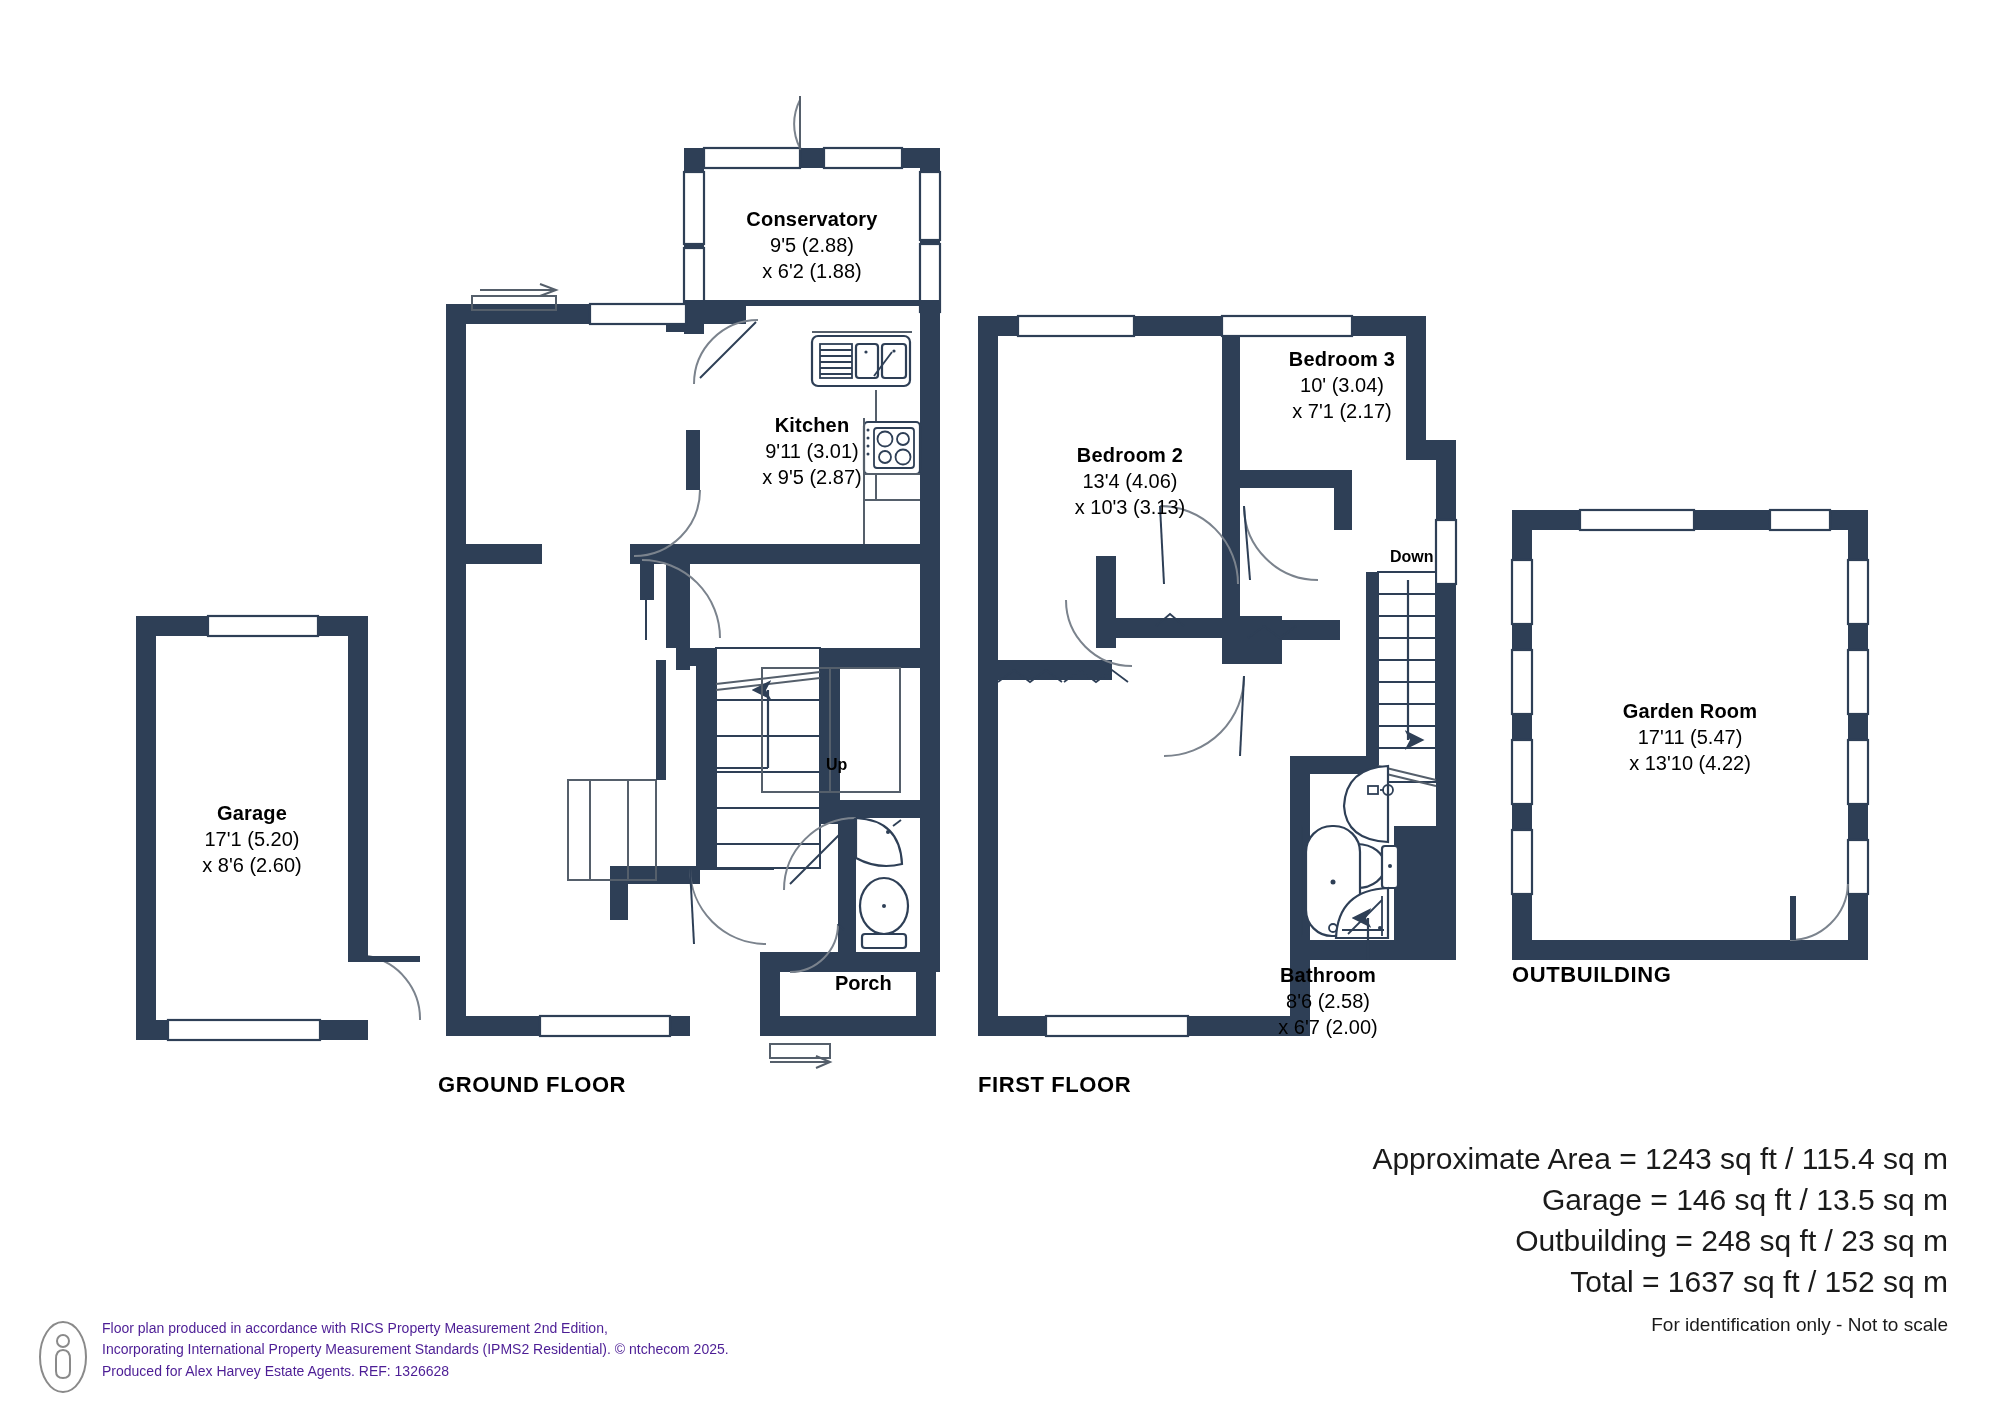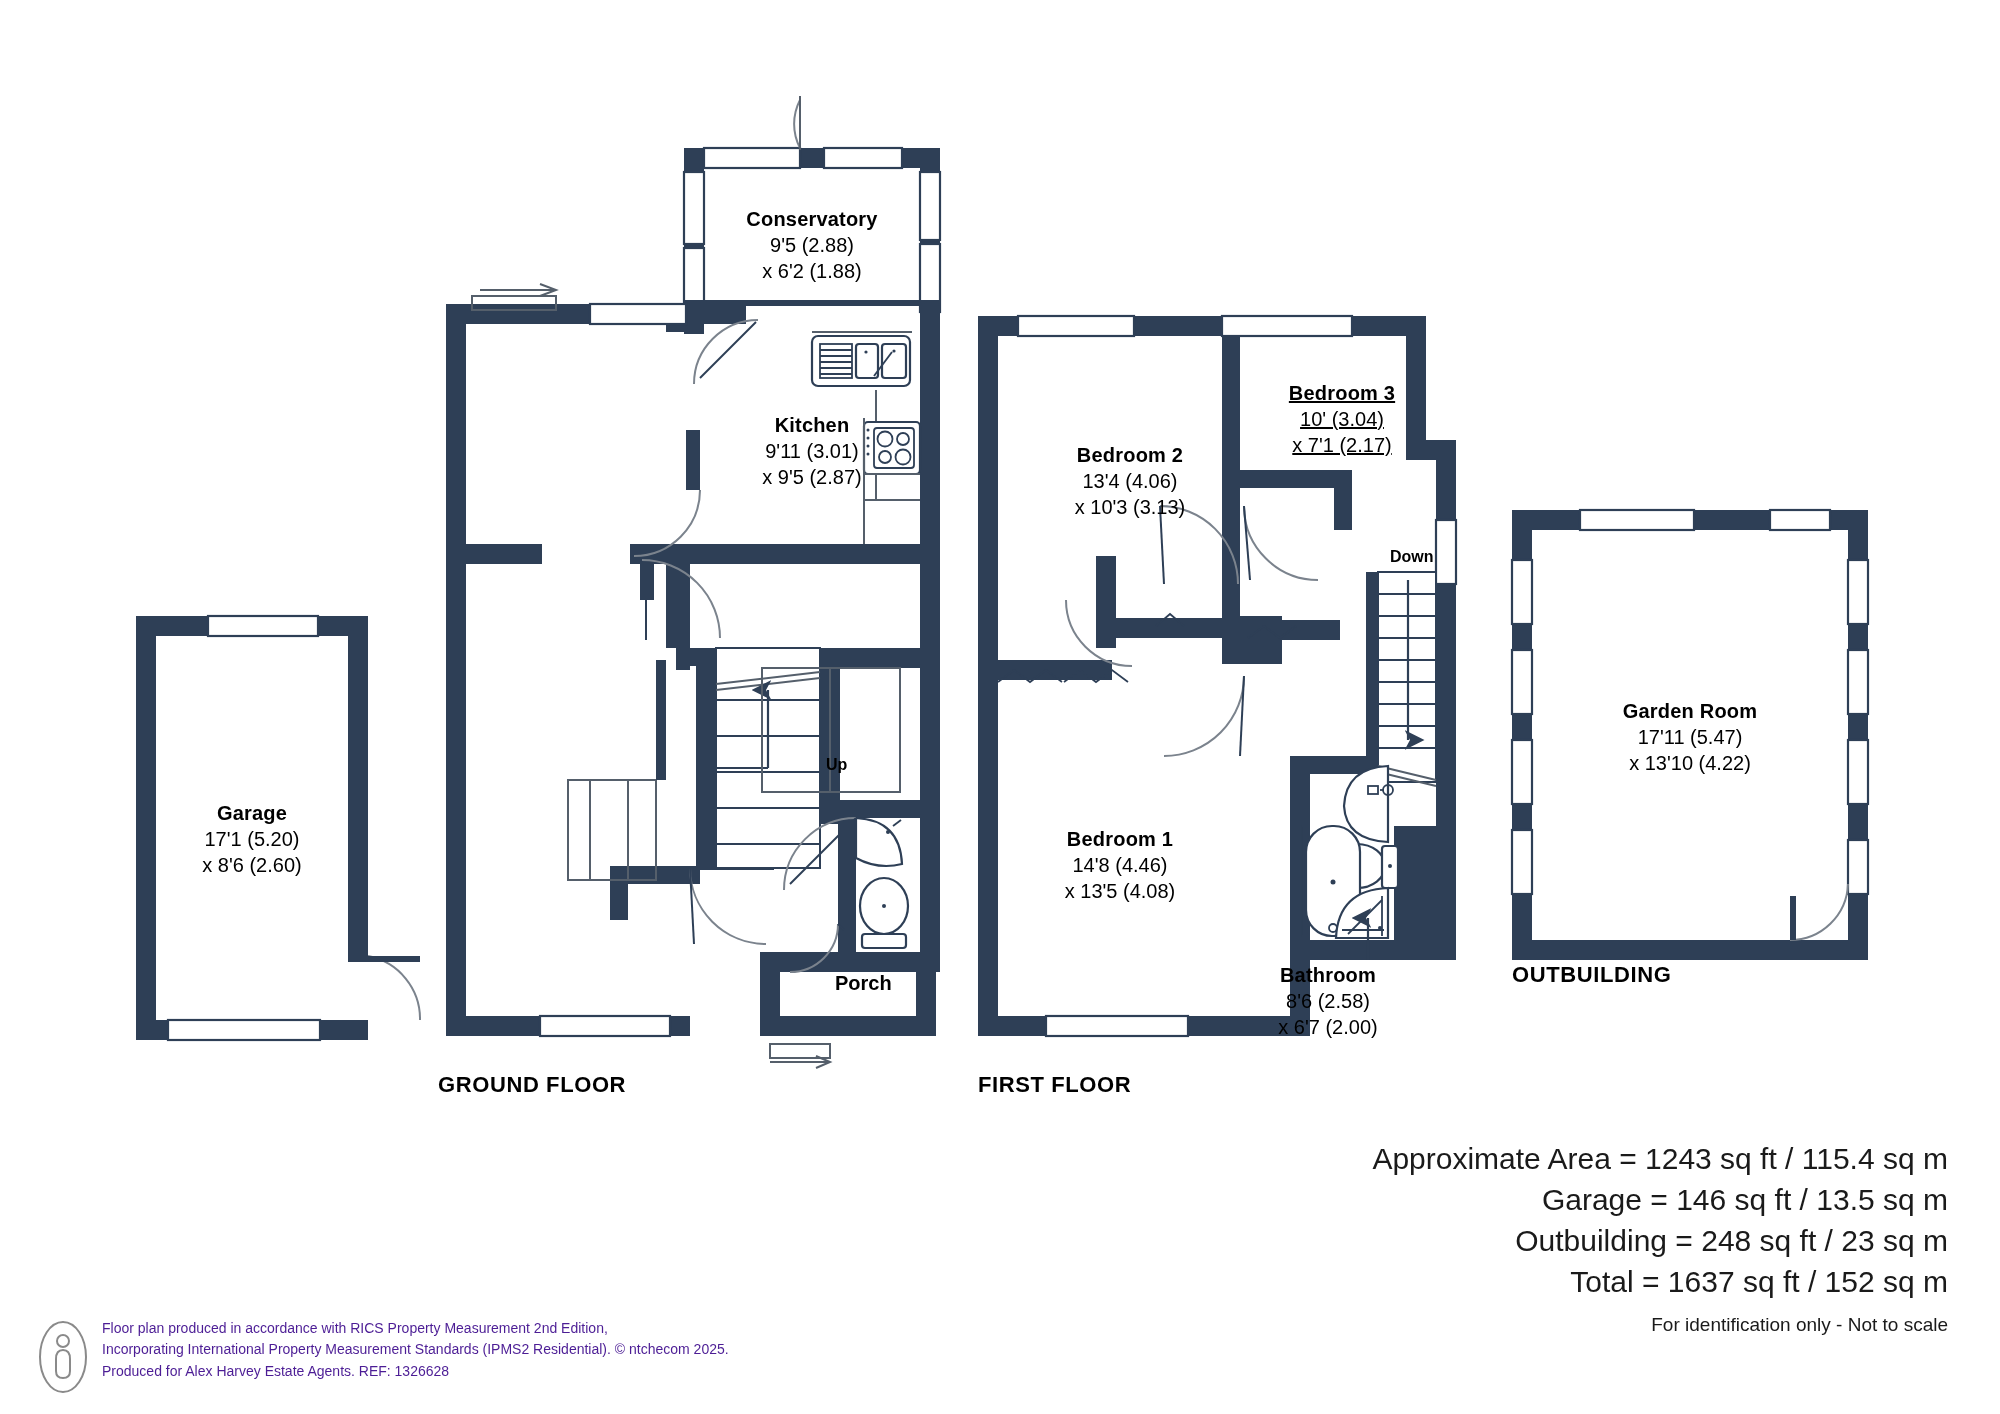--- a/index.html
+++ b/index.html
@@ -420,31 +420,26 @@
   <div class="porch-lbl" style="left:814px; top:972px;">
     <span>Porch</span>
   </div>
 
   <div class="lbl" style="left:1030px; top:442px; width:200px;">
     <span class="rname">Bedroom 2</span>
     <span class="rdim">13'4 (4.06)</span>
     <span class="rdim">x 10'3 (3.13)</span>
   </div>
 
-  <div class="lbl" style="left:1242px; top:380px; width:200px;text-decoration:underline;">
+  <div class="lbl" style="left:1242px; top:346px; width:200px;">
     <span class="rname">Bedroom 3</span>
     <span class="rdim">10' (3.04)</span>
     <span class="rdim">x 7'1 (2.17)</span>
   </div>
 
-  <div class="lbl" style="left:1020px; top:826px; width:200px;">
-    <span class="rname">Bedroom 1</span>
-    <span class="rdim">14'8 (4.46)</span>
-    <span class="rdim">x 13'5 (4.08)</span>
-  </div>
 
   <div class="lbl" style="left:1228px; top:962px; width:200px;">
     <span class="rname">Bathroom</span>
     <span class="rdim">8'6 (2.58)</span>
     <span class="rdim">x 6'7 (2.00)</span>
   </div>
 
   <div class="lbl" style="left:1590px; top:698px; width:200px;">
     <span class="rname">Garden Room</span>
     <span class="rdim">17'11 (5.47)</span>

